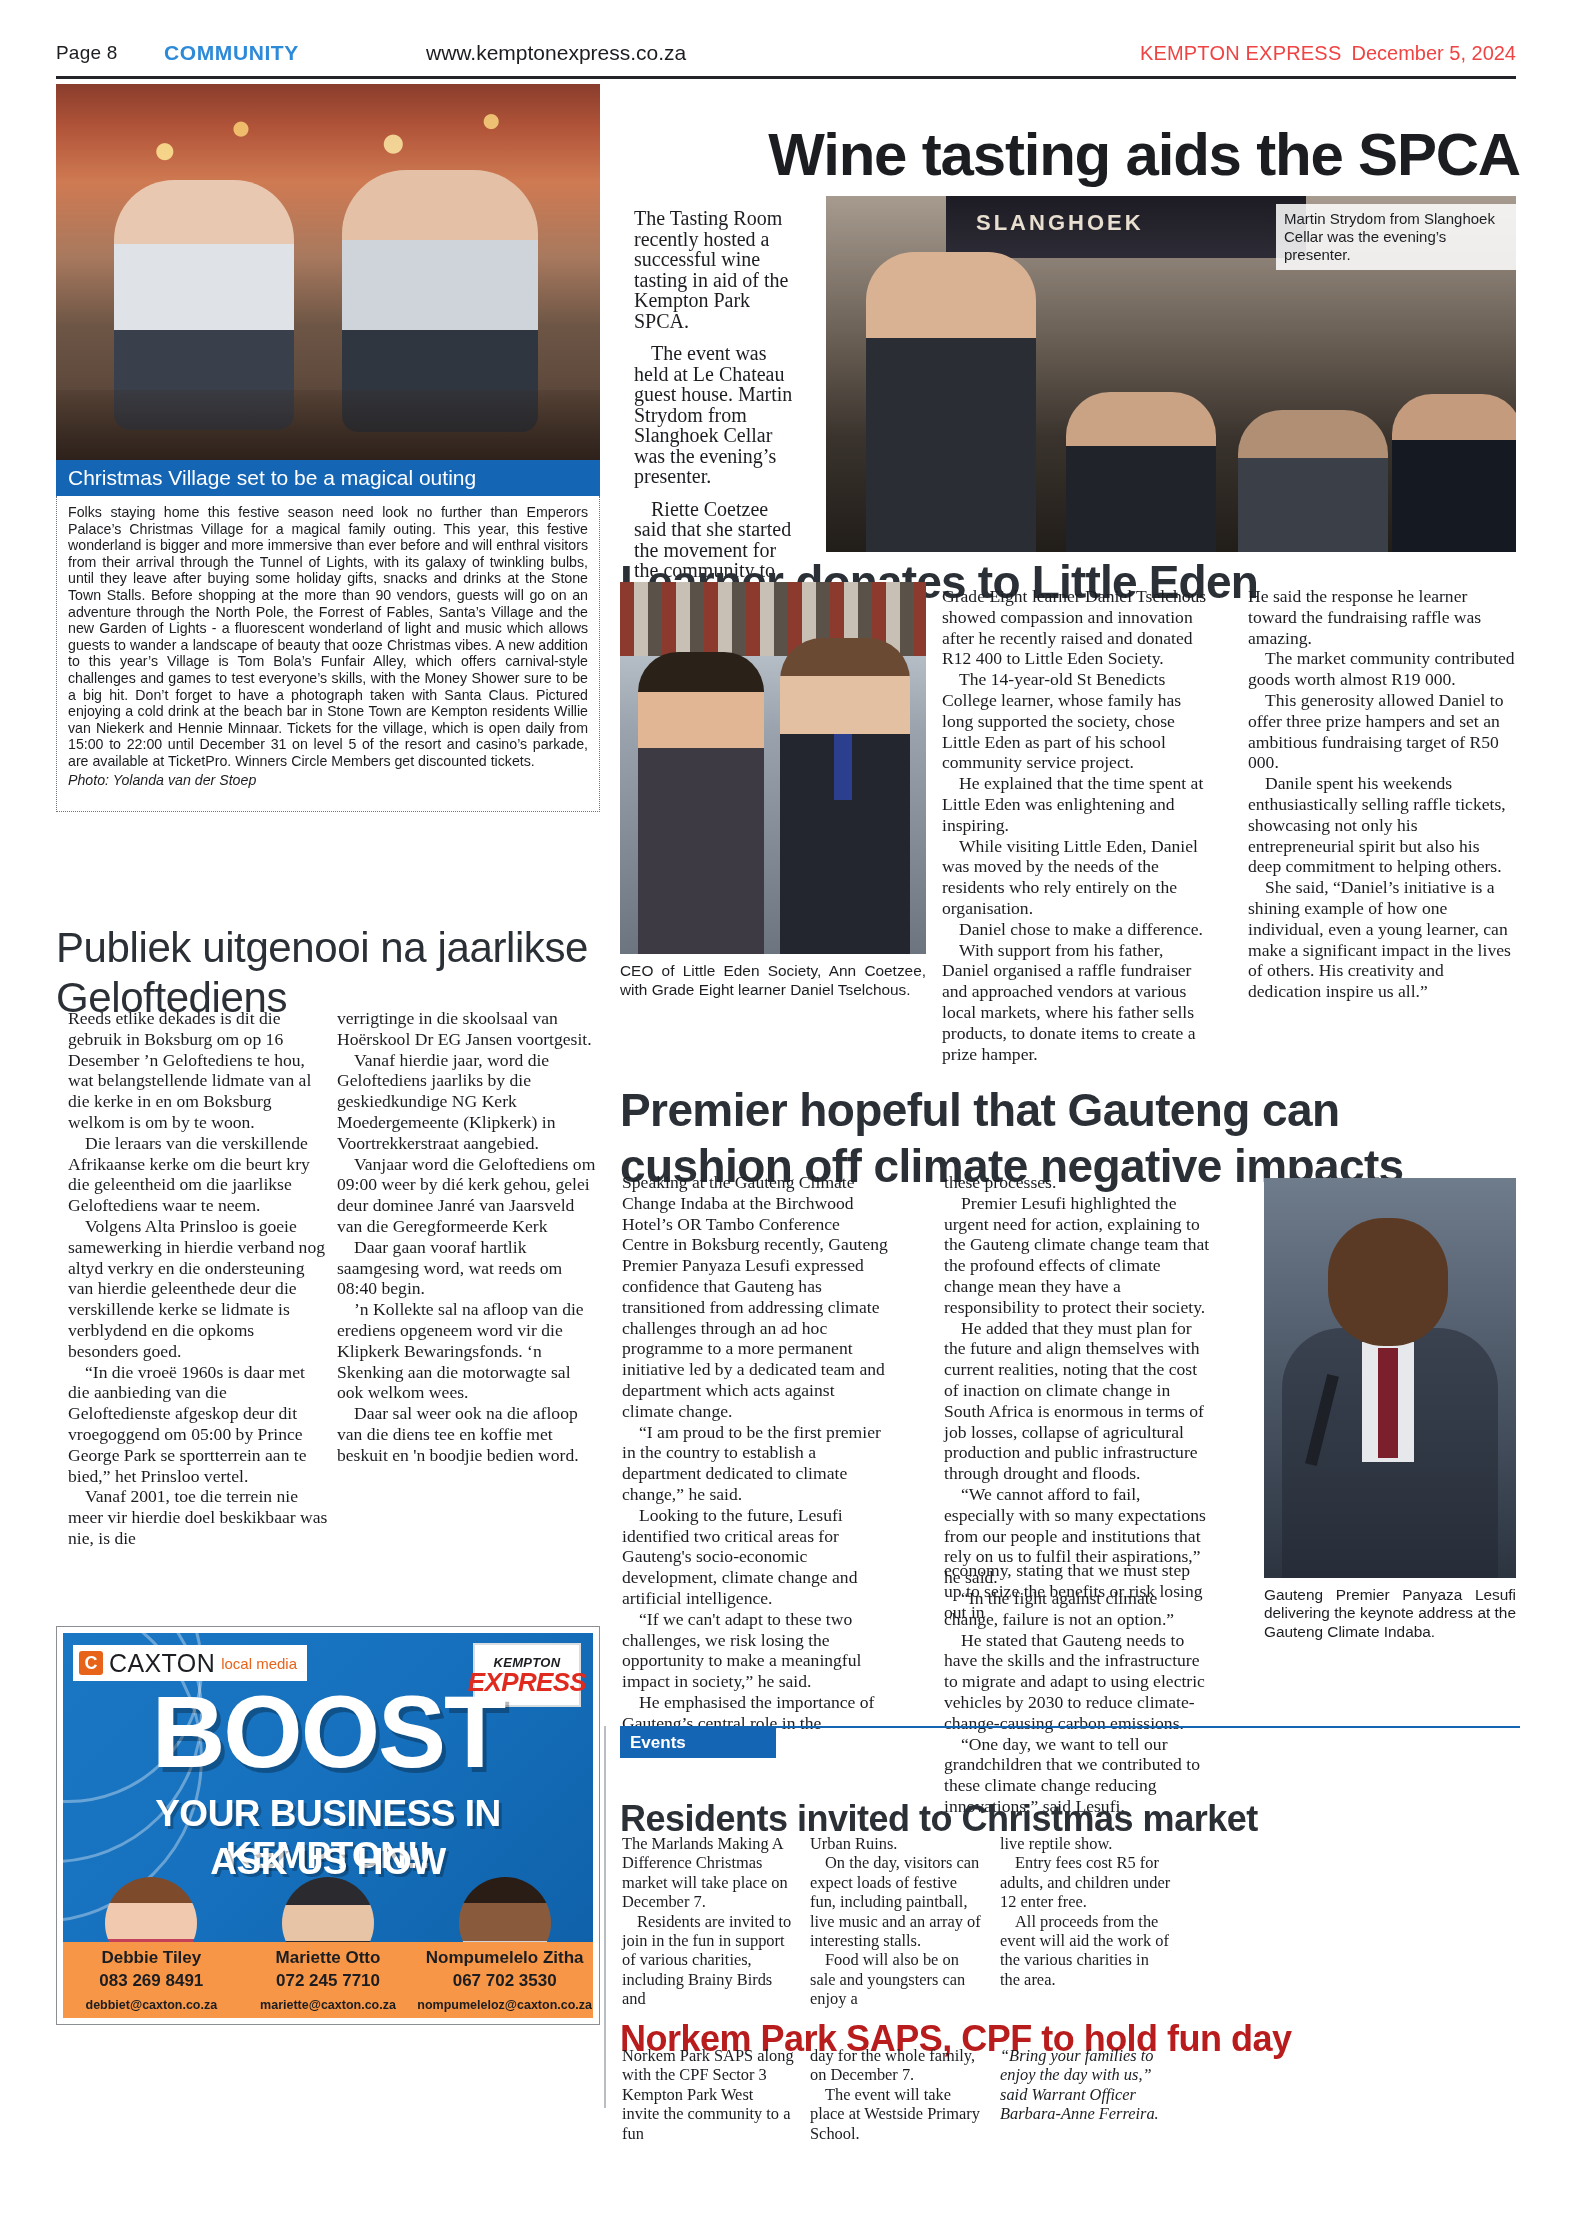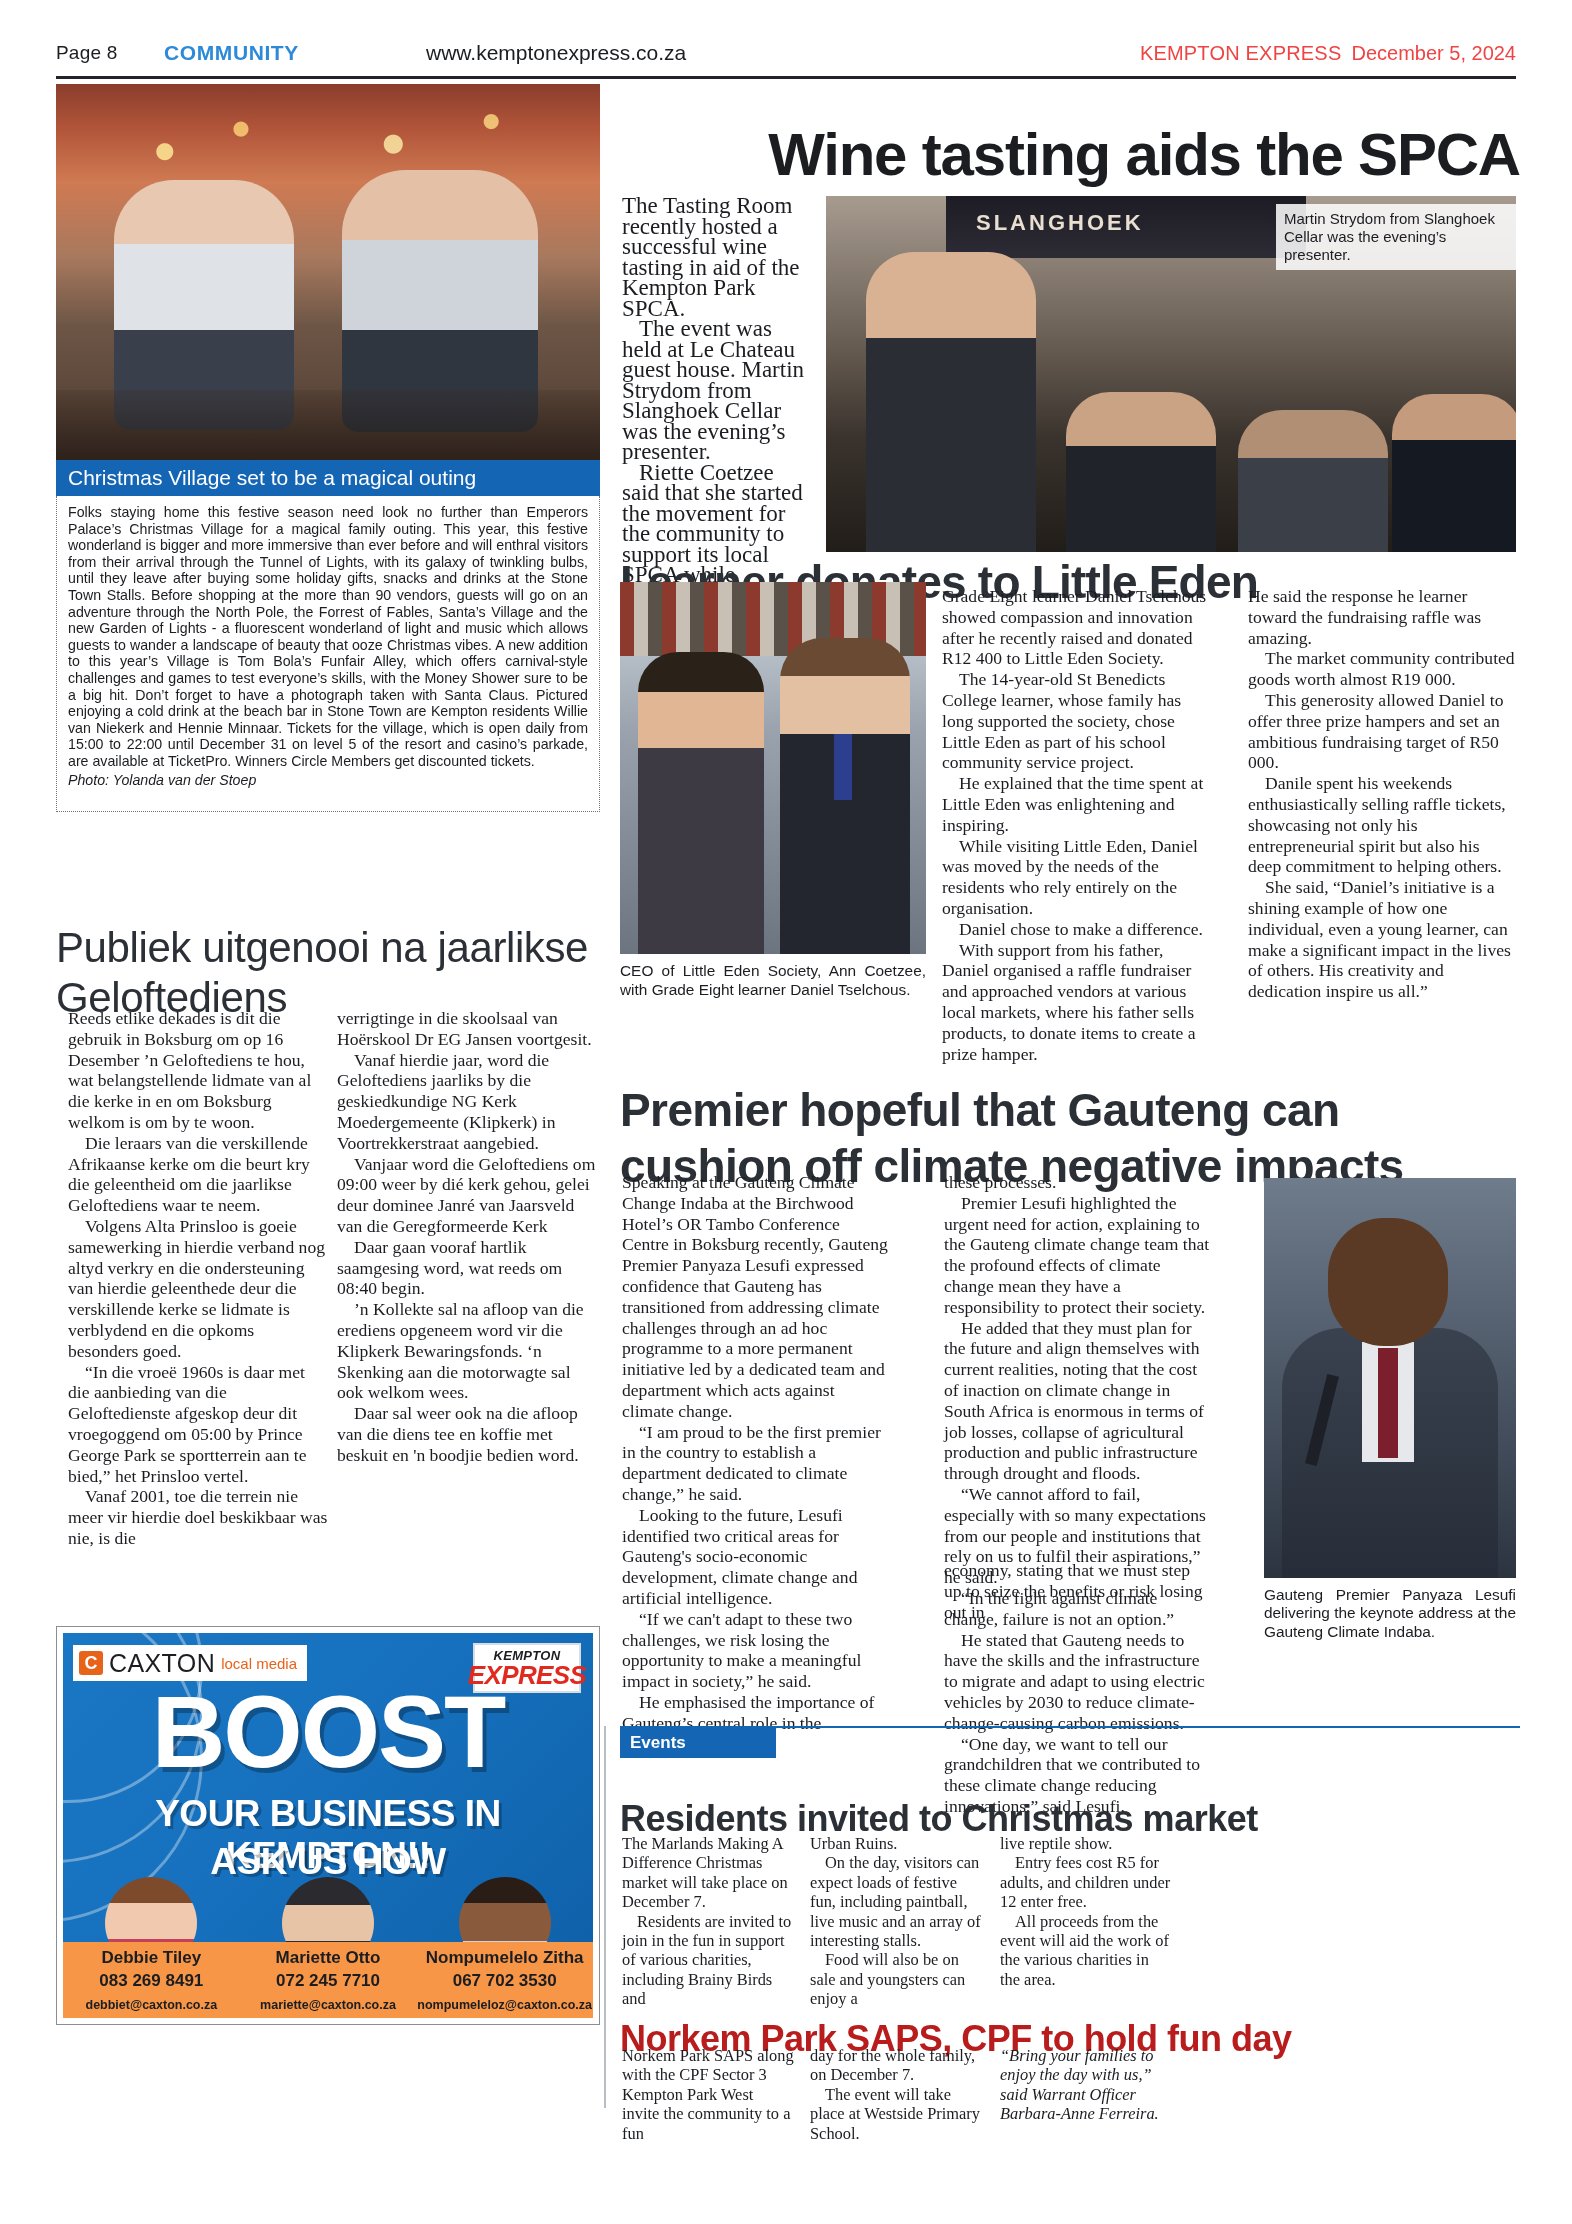--- a/index.html
+++ b/index.html
@@ -100,21 +100,21 @@
   }
   #caxton-logo .cx-mark {
     width:24px; height:24px; background:#e8631a; color:#fff; font-weight:bold;
     font-family:"Liberation Sans",sans-serif; font-size:18px; display:flex;
     align-items:center; justify-content:center; border-radius:3px;
   }
   #caxton-logo .cx-name { font-family:"Liberation Sans",sans-serif; font-size:25px;
     color:#1b1d21; letter-spacing:0.4px; }
   #caxton-logo .cx-sub { font-family:"Liberation Sans",sans-serif; font-size:15px; color:#e8631a; }
   #ke-badge {
-    position:absolute; right:12px; top:10px; width:108px; height:50px;
+    position:absolute; right:12px; top:10px; width:108px; height:64px;
     background:#fff; border:2px solid #d8dde2; display:flex; flex-direction:column;
     align-items:center; justify-content:center; line-height:1;margin-left:24px;
   }
   #ke-badge .k1 { font-family:"Liberation Sans",sans-serif; font-weight:bold; font-size:13px;
     font-style:italic; color:#1b1d21; letter-spacing:0.3px;}
   #ke-badge .k2 { font-family:"Liberation Sans",sans-serif; font-weight:bold; font-size:26px;
     font-style:italic; color:#e12a1f; letter-spacing:-0.6px; }
   #ad-boost { position:absolute; left:0; right:0; top:48px; text-align:center;
     font-family:"Liberation Sans",sans-serif; font-weight:bold; font-size:102px;
     color:#fff; letter-spacing:-2px; text-shadow:4px 5px 0 rgba(0,0,0,.28); line-height:1; }
@@ -138,21 +138,21 @@
   #ad-contacts .em { font-family:"Liberation Sans",sans-serif; font-weight:bold; font-size:12.5px; color:#1b1d21; margin-top:7px;}
 
   
   #spca-head {
     position:absolute; left:620px; top:82px; width:900px;
     font-family:"Liberation Sans",sans-serif; font-weight:bold;
     font-size:60px; line-height:66px; color:#1b1d21; letter-spacing:-1.2px;
     text-align:right;
   }
   #spca-body { position:absolute; left:622px; top:196px; width:194px; }
-  #spca-body p { margin:0; font-size:23px; line-height:20.5px; text-indent:17px; }
+  #spca-body p { margin:12px; font-size:20px; line-height:20.5px; text-indent:17px; }
   #spca-body p:first-child { text-indent:0; }
   #spca-photo {
     position:absolute; left:826px; top:196px; width:690px; height:356px;
     background:linear-gradient(180deg,#a79b90 0%, #6d6257 38%, #3a332d 68%, #211d19 100%);
     overflow:hidden;
   }
   #spca-photo .banner { position:absolute; left:120px; top:0; width:360px; height:62px;
      background:linear-gradient(180deg,#1d1c24,#2d2b35); }
   #spca-photo .banner-t { position:absolute; left:150px; top:14px; color:#e8dfd0;
      font-family:"Liberation Sans",sans-serif; font-weight:bold; font-size:22px; letter-spacing:3px; }

